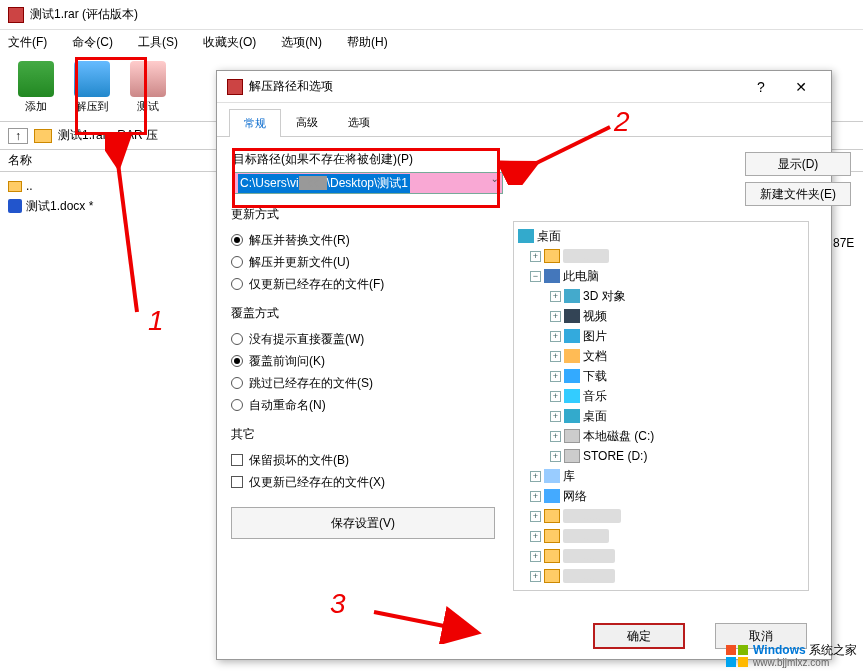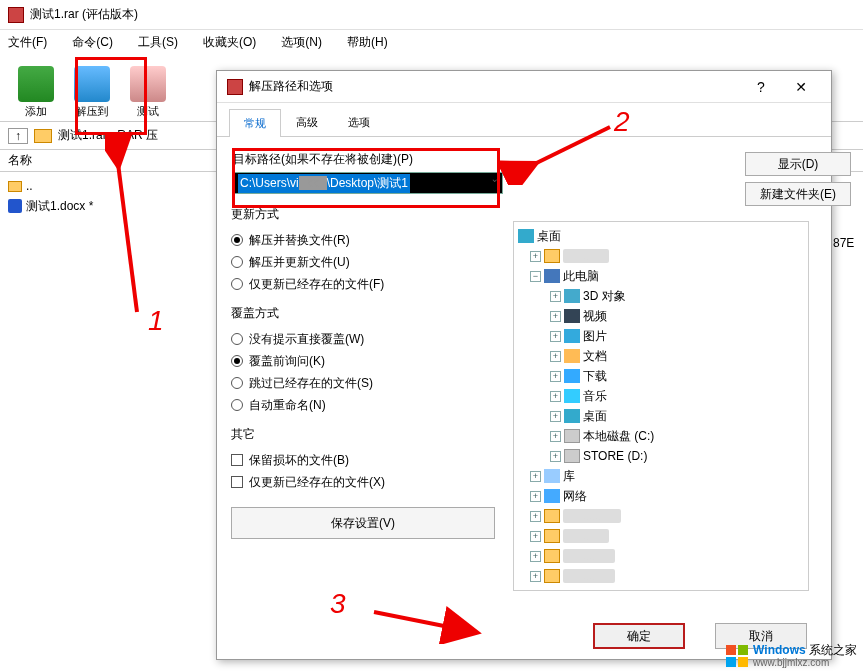--- a/index.html
+++ b/index.html
@@ -6,21 +6,21 @@
     body { width: 863px; height: 672px; background: #fff; position: relative; font-size: 12px; overflow: hidden; }
     
     .titlebar { height: 30px; background: #fff; display: flex; align-items: center; padding: 0 8px; border-bottom: 1px solid #e0e0e0; }
     .titlebar .icon-box { width: 16px; height: 16px; background: #c44; margin-right: 6px; border: 1px solid #800; }
     .titlebar-text { font-size: 12px; color: #000; }
     
     .menubar { height: 24px; display: flex; align-items: center; padding: 0 8px; gap: 25px; }
     .menubar span { font-size: 12px; color: #000; cursor: default; }
     
     .toolbar { height: 68px; display: flex; align-items: center; padding: 4px 8px; border-bottom: 1px solid #ccc; position: relative; }
-    .tb-btn { width: 56px; height: 62px; display: flex; flex-direction: column; align-items: center; justify-content: flex-end; gap: 2px; cursor: pointer; border-radius: 3px; }
+    .tb-btn { width: 56px; height: 62px; display: flex; flex-direction: column; align-items: center; justify-content: center; gap: 2px; cursor: pointer; border-radius: 3px; }
     .tb-btn .tb-icon { width: 36px; height: 36px; border-radius: 4px; }
     .tb-btn .tb-label { font-size: 11px; }
     .add-icon { background: linear-gradient(#4a4, #282); }
     .extract-icon { background: linear-gradient(#6bf, #28c); }
     .test-icon { background: linear-gradient(#fcc, #c88); }
     .red-box { position: absolute; border: 3px solid #e00; }
     
     .pathbar { height: 28px; display: flex; align-items: center; padding: 0 8px; border-bottom: 1px solid #ccc; }
     .pathbar .folder-ico { width: 18px; height: 14px; background: #fc6; border: 1px solid #c80; margin-right: 6px; }
     
@@ -41,21 +41,21 @@
     .tabs { height: 30px; display: flex; align-items: flex-end; padding: 0 12px; border-bottom: 1px solid #ccc; margin-top: 4px; }
     .tab { padding: 6px 14px; font-size: 11px; cursor: pointer; border: 1px solid transparent; border-bottom: none; }
     .tab.active { border-color: #ccc; background: #fff; position: relative; top: 1px; color: #0066cc; }
     
     .dlg-body { padding: 12px 14px; display: flex; gap: 8px; }
     .left-col { width: 274px; }
     .right-col { width: 296px; }
     
     .path-section { position: relative; padding: 2px; }
     .path-label { font-size: 12px; margin-bottom: 4px; }
-    .path-input { width: 100%; height: 22px; border: 1px solid #7a9; padding: 0 4px; font-size: 12px; background: #000000; display: flex; align-items: center; }
+    .path-input { width: 100%; height: 22px; border: 1px solid #7a9; padding: 0 4px; font-size: 12px; background: #f9a8d4; display: flex; align-items: center; }
     .path-input-sel { background: #0078d7; color: #fff; padding: 1px 2px; display: inline-block; white-space: nowrap; }
     .path-input-sel .blur { background: #999; color: #999; padding: 0 8px; }
     .dropdown-arrow { position: absolute; right: 6px; top: 24px; font-size: 10px; color: #555; }
     
     .right-btns { position: absolute; right: 12px; top: 152px; }
     .wbtn { width: 106px; height: 24px; border: 1px solid #aaa; background: #f5f5f5; font-size: 12px; margin-bottom: 6px; display: flex; align-items: center; justify-content: center; cursor: pointer; }
     
     .group-title { font-size: 12px; margin: 10px 0 6px; }
     .radio-row, .check-row { display: flex; align-items: center; gap: 6px; height: 22px; font-size: 12px; }
     .radio { width: 12px; height: 12px; border: 1px solid #555; border-radius: 50%; display: flex; align-items: center; justify-content: center; }

